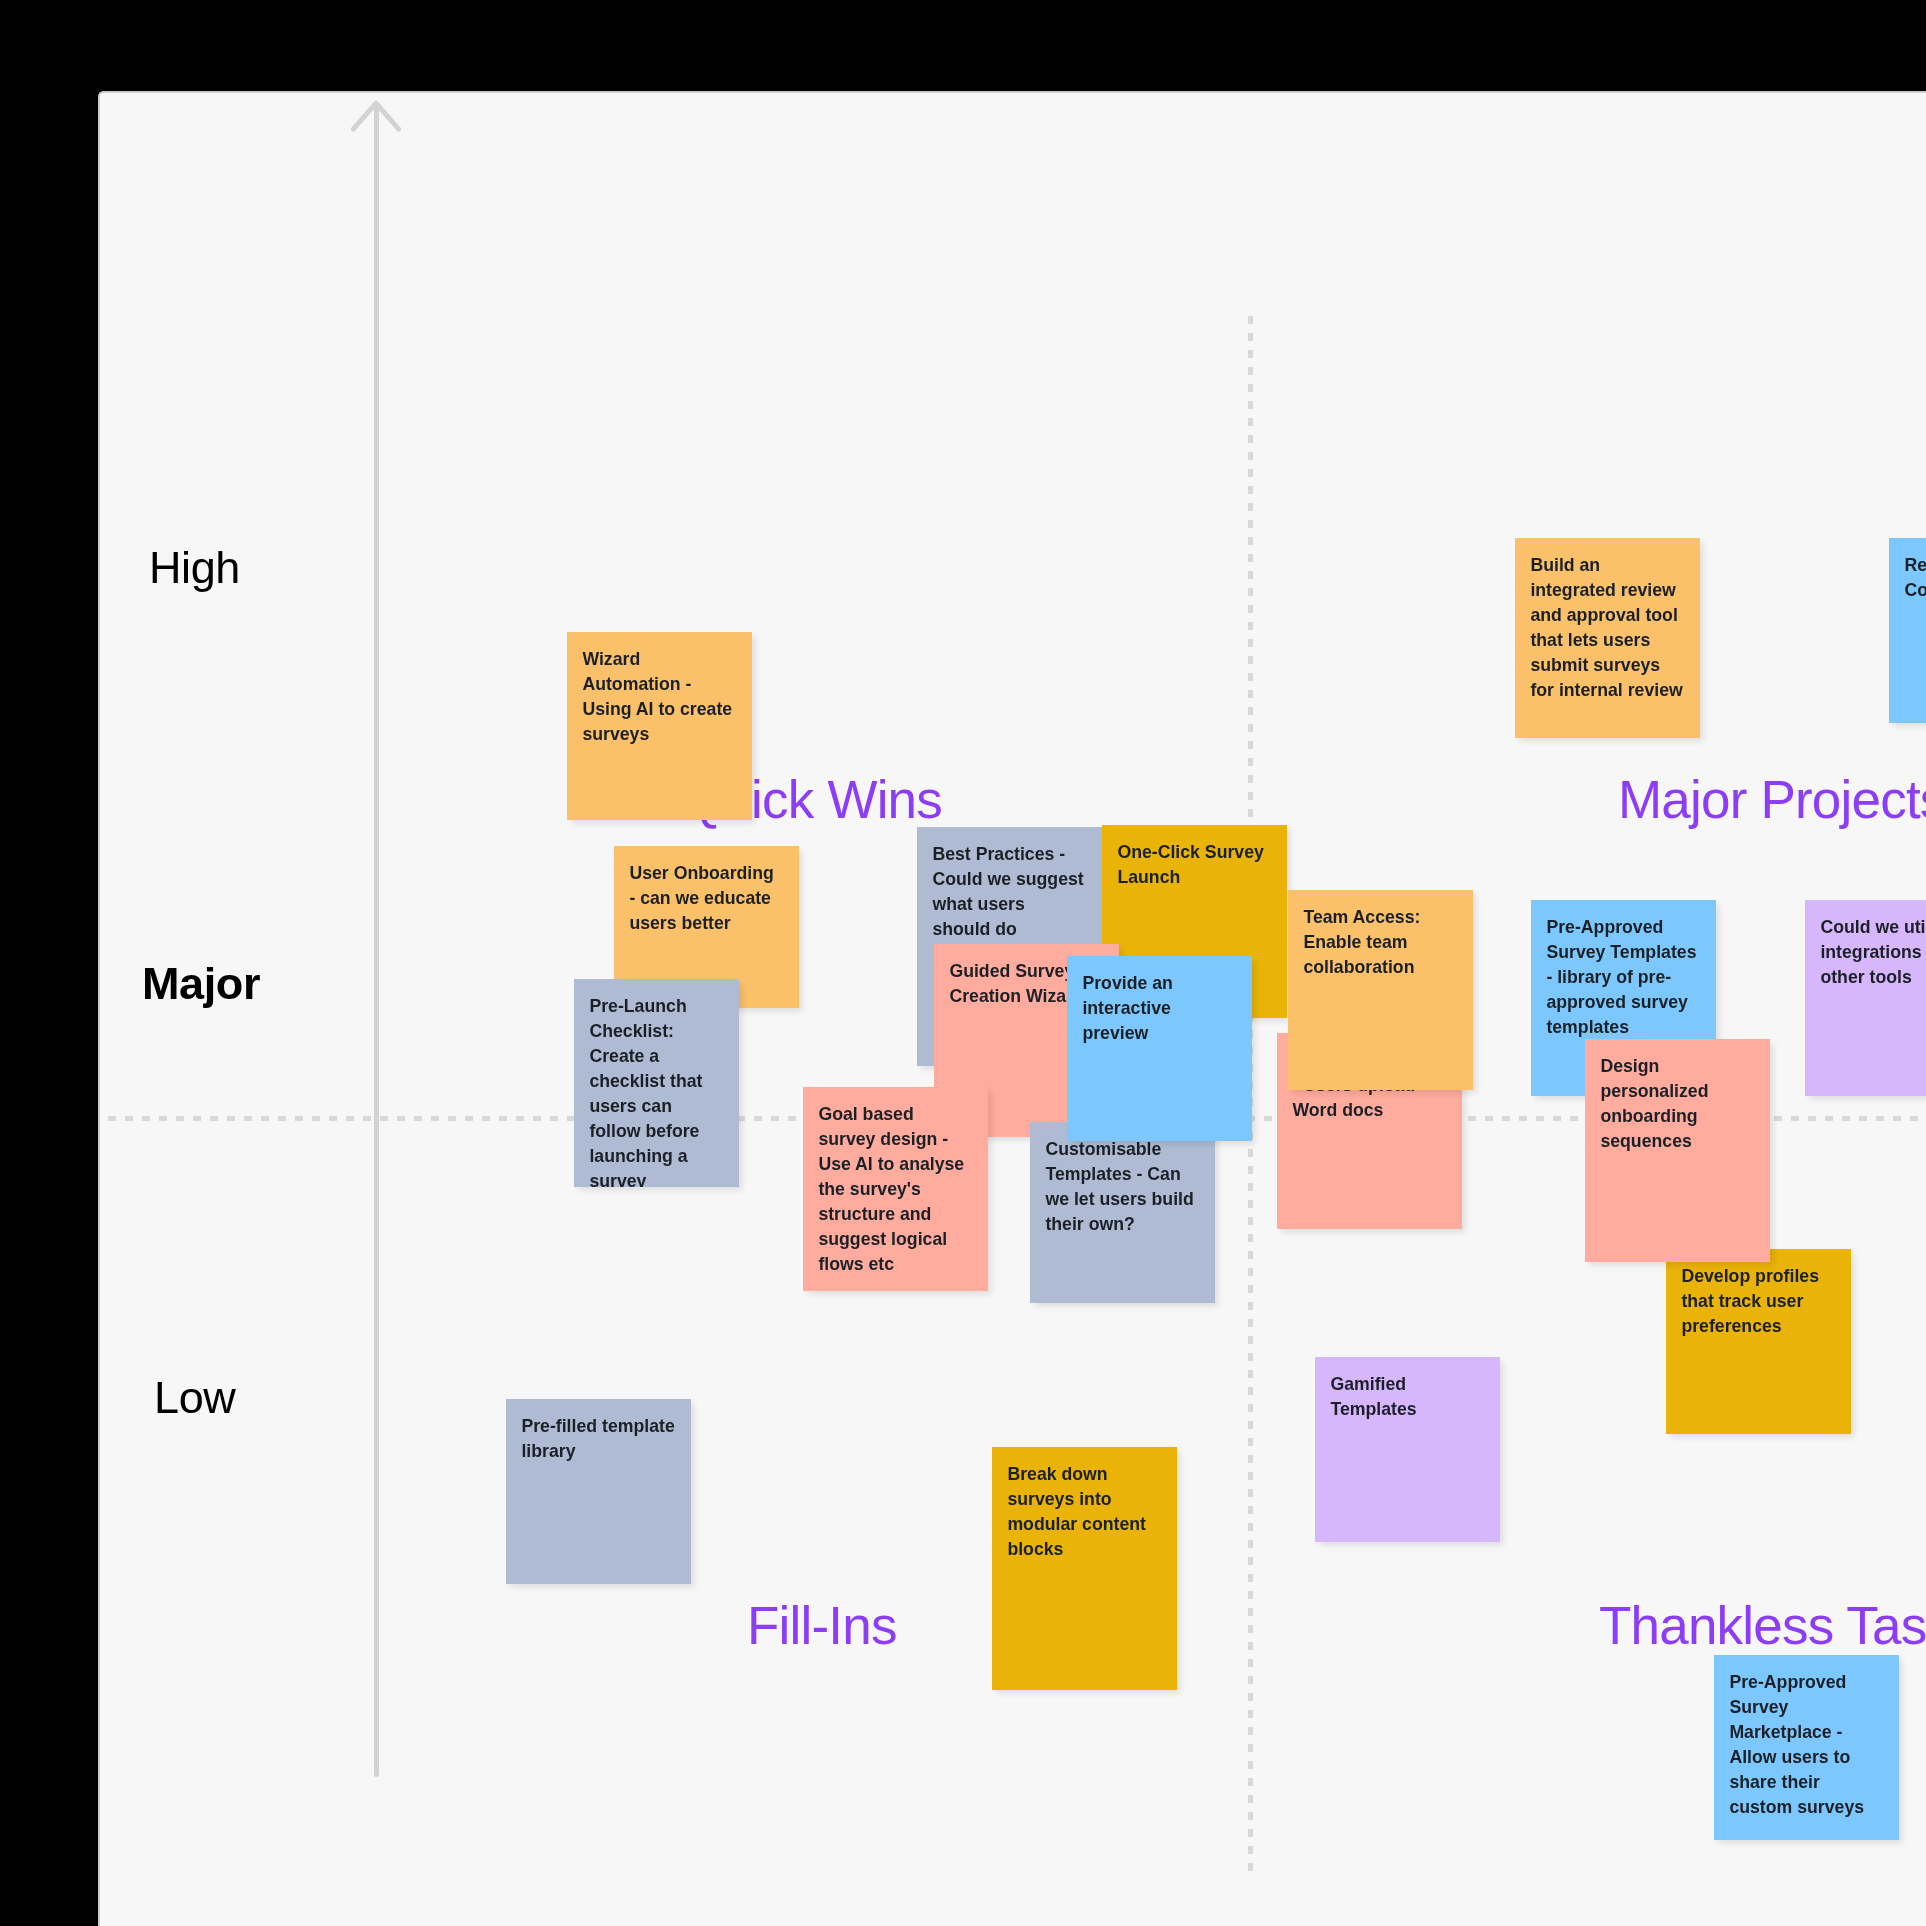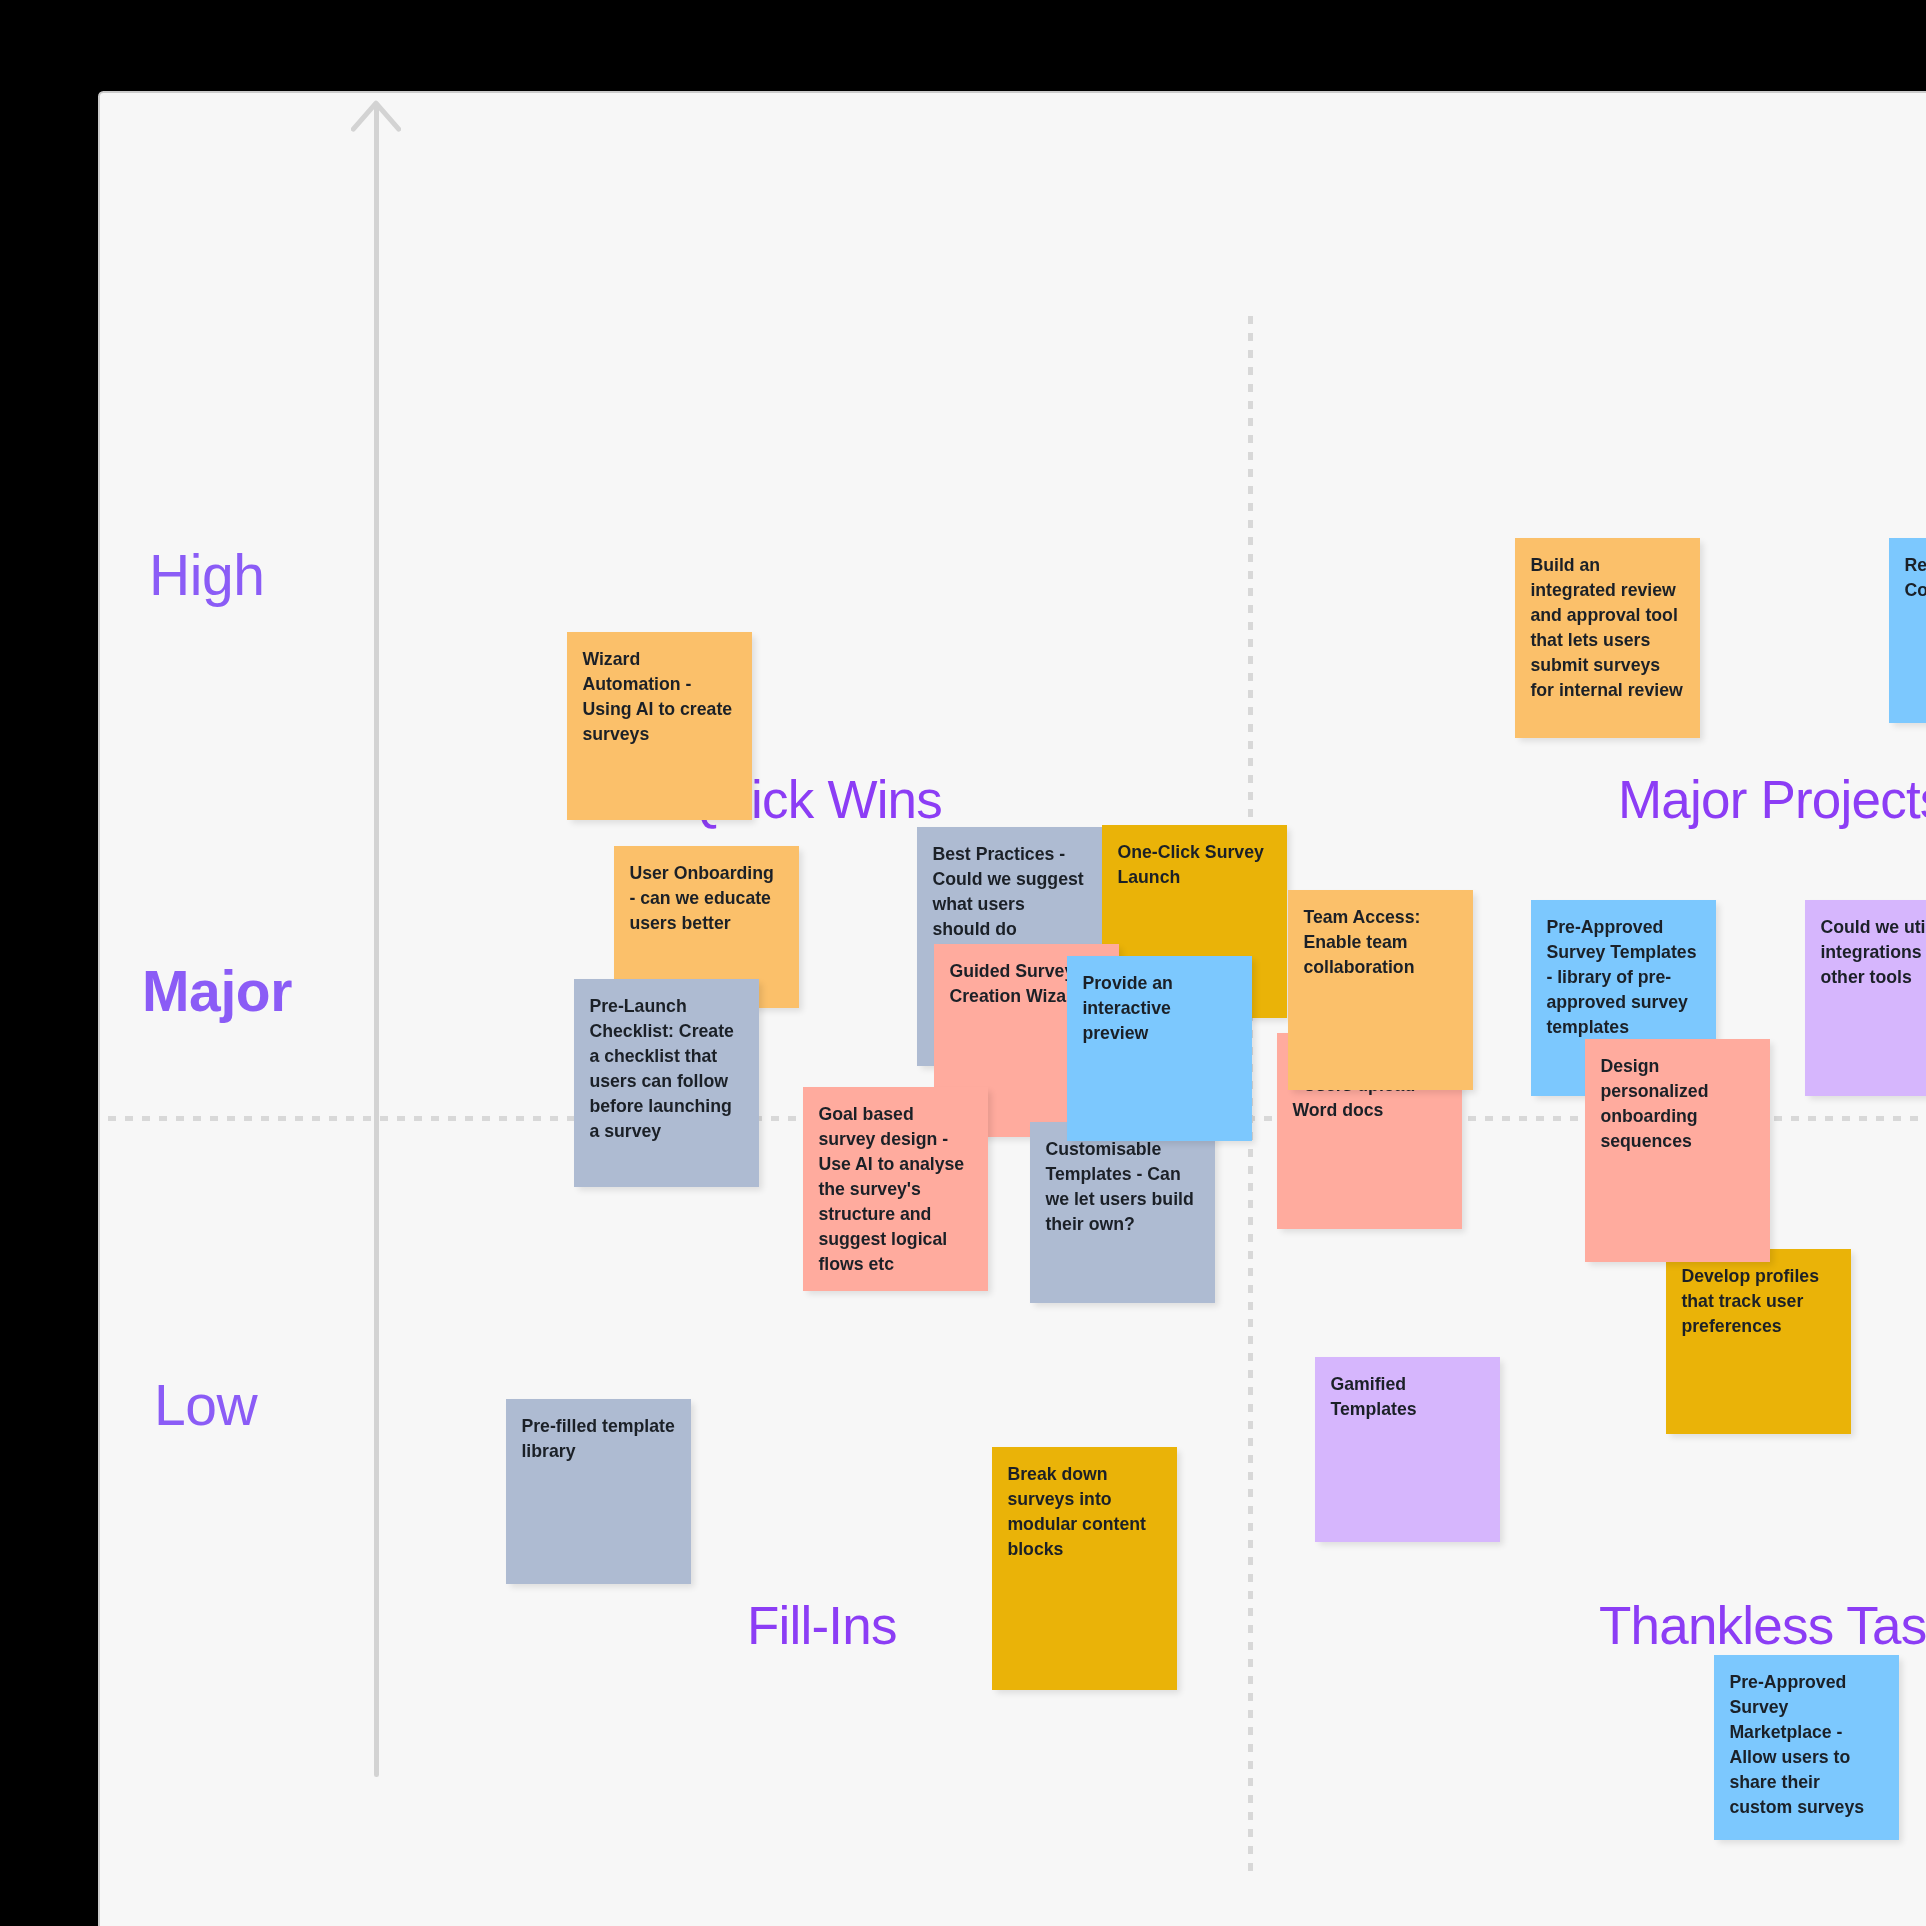--- a/index.html
+++ b/index.html
@@ -38,22 +38,22 @@
   #y-axis-arrow {
     position: absolute;
     left: 251px;
     top: 6.2px;
     width: 50px;
     height: 35px;
   }
 
   .axis-label {
     position: absolute;
-    color: #8b5cf6;
-    font-size: 57px;
+    color: #000000;
+    font-size: 45px;
     font-weight: 400;
     letter-spacing: -0.4px;
     white-space: nowrap;
   }
   .axis-label.bold { font-weight: 700; }
 
   
   #divider-vertical {
     position: absolute;
     left: 1148px;
@@ -128,21 +128,21 @@
   <div class="quadrant-title" style="left:1499px; top:1502px;">Thankless Tasks</div>
 
   <div class="note c-orange" style="left:467px; top:539px; width:185px; height:188px; z-index:8;">
     <span class="t">Wizard Automation -</span><span class="d"> Using AI to create surveys</span>
   </div>
 
   <div class="note c-orange" style="left:514px; top:753px; width:185px; height:162px; z-index:7;">
     <span class="t">User Onboarding - can we educate users better</span><span class="d"></span>
   </div>
 
-  <div class="note c-gray" style="left:474px; top:886px; width:185px; height:208px; z-index:9;">
+  <div class="note c-gray" style="left:474px; top:886px; width:165px; height:208px; z-index:9;">
     <span class="t">Pre-Launch Checklist:</span><span class="d"> Create a checklist that users can follow before launching a survey</span>
   </div>
 
   <div class="note c-gray" style="left:817px; top:734px; width:185px; height:239px; z-index:6;">
     <span class="t">Best Practices</span><span class="d"> - Could we suggest what users should do</span>
   </div>
 
   <div class="note c-pink" style="left:834px; top:851px; width:185px; height:193px; z-index:8;">
     <span class="t">Guided Survey Creation Wizard</span><span class="d"></span>
   </div>

